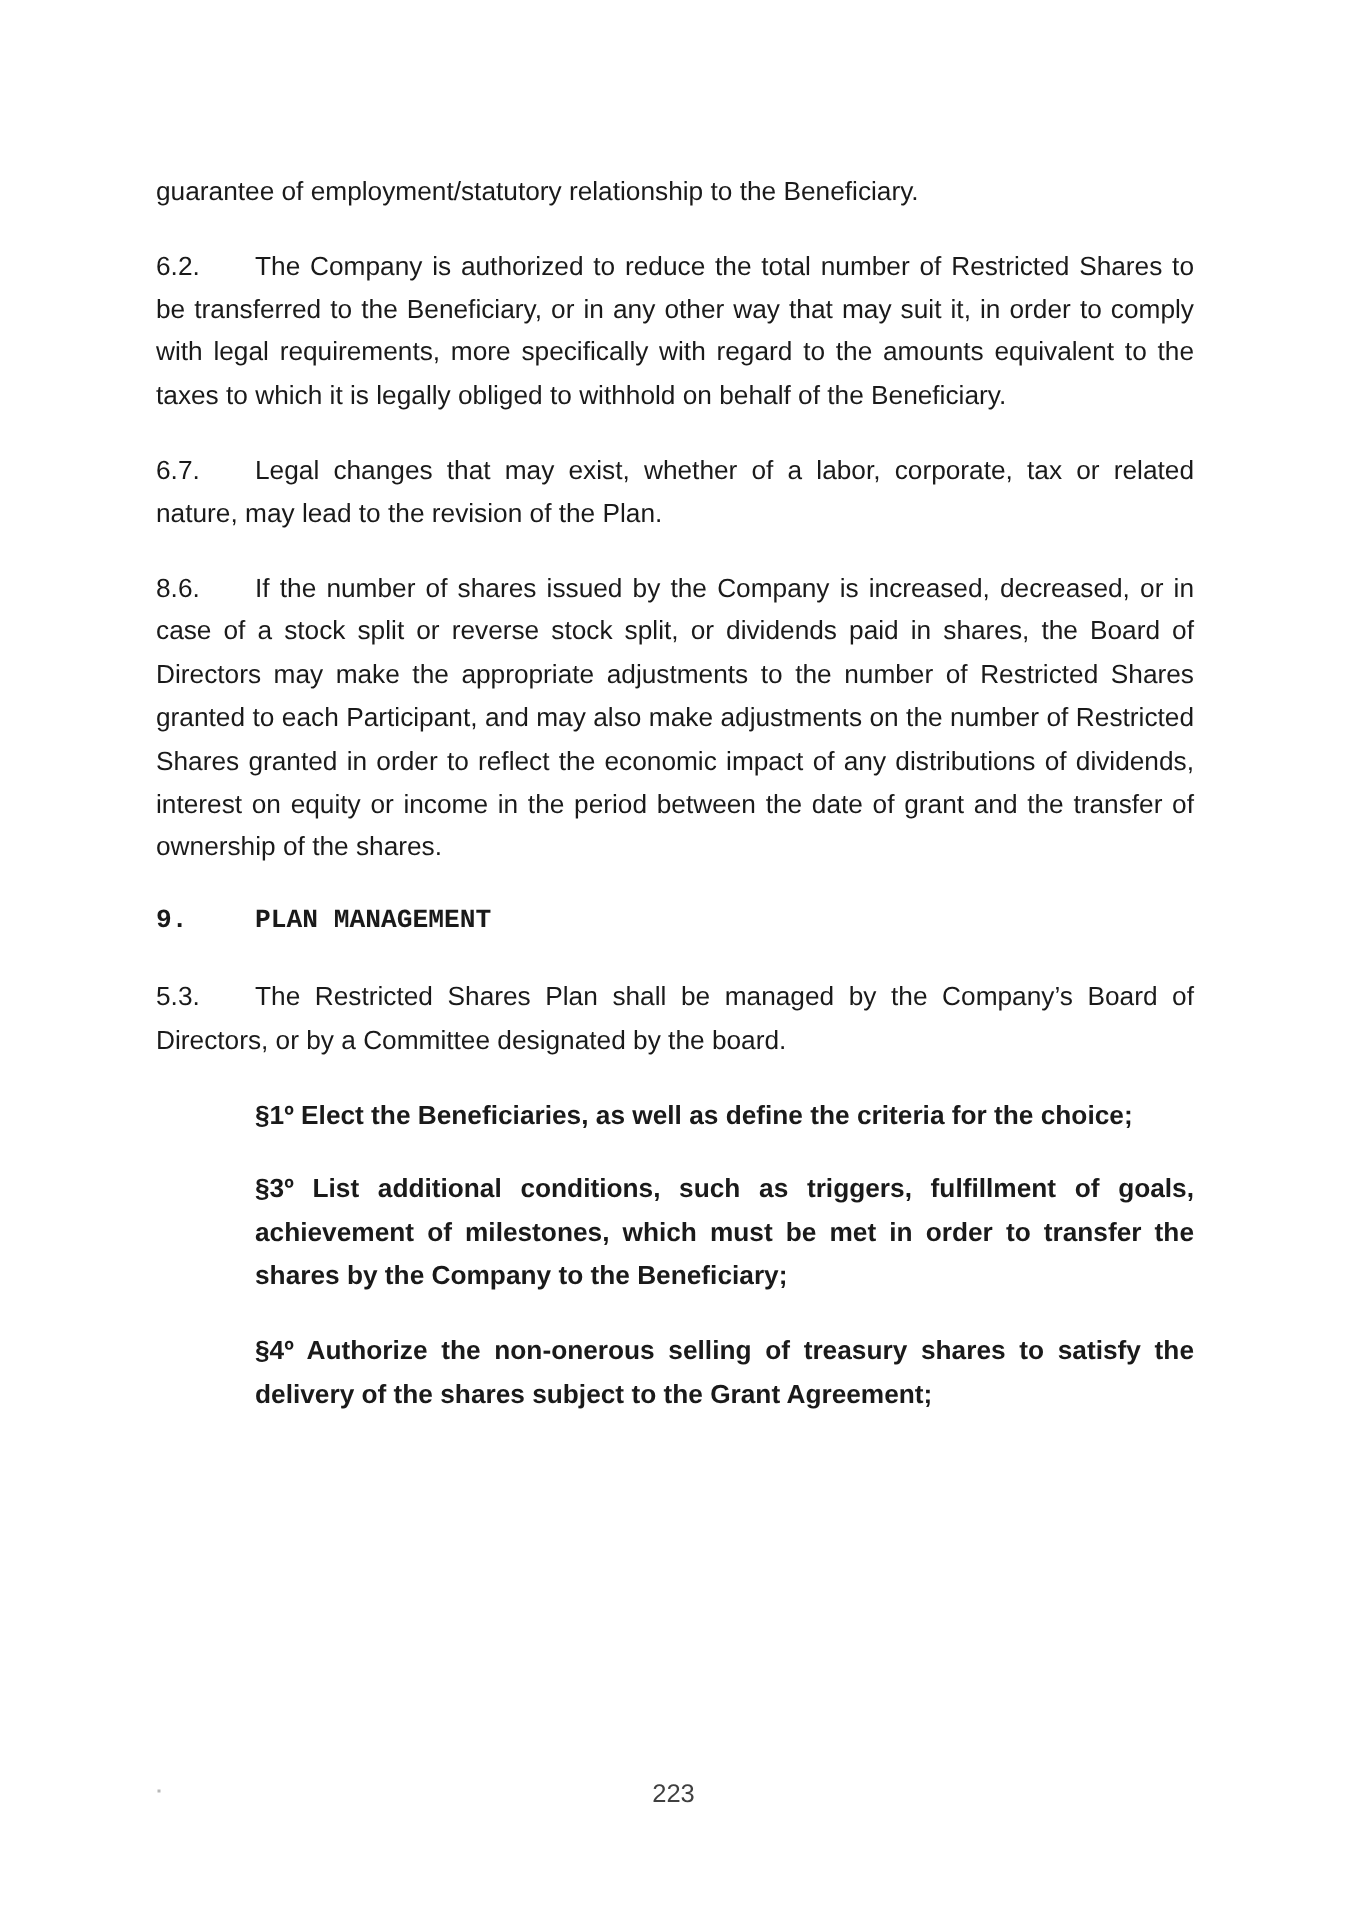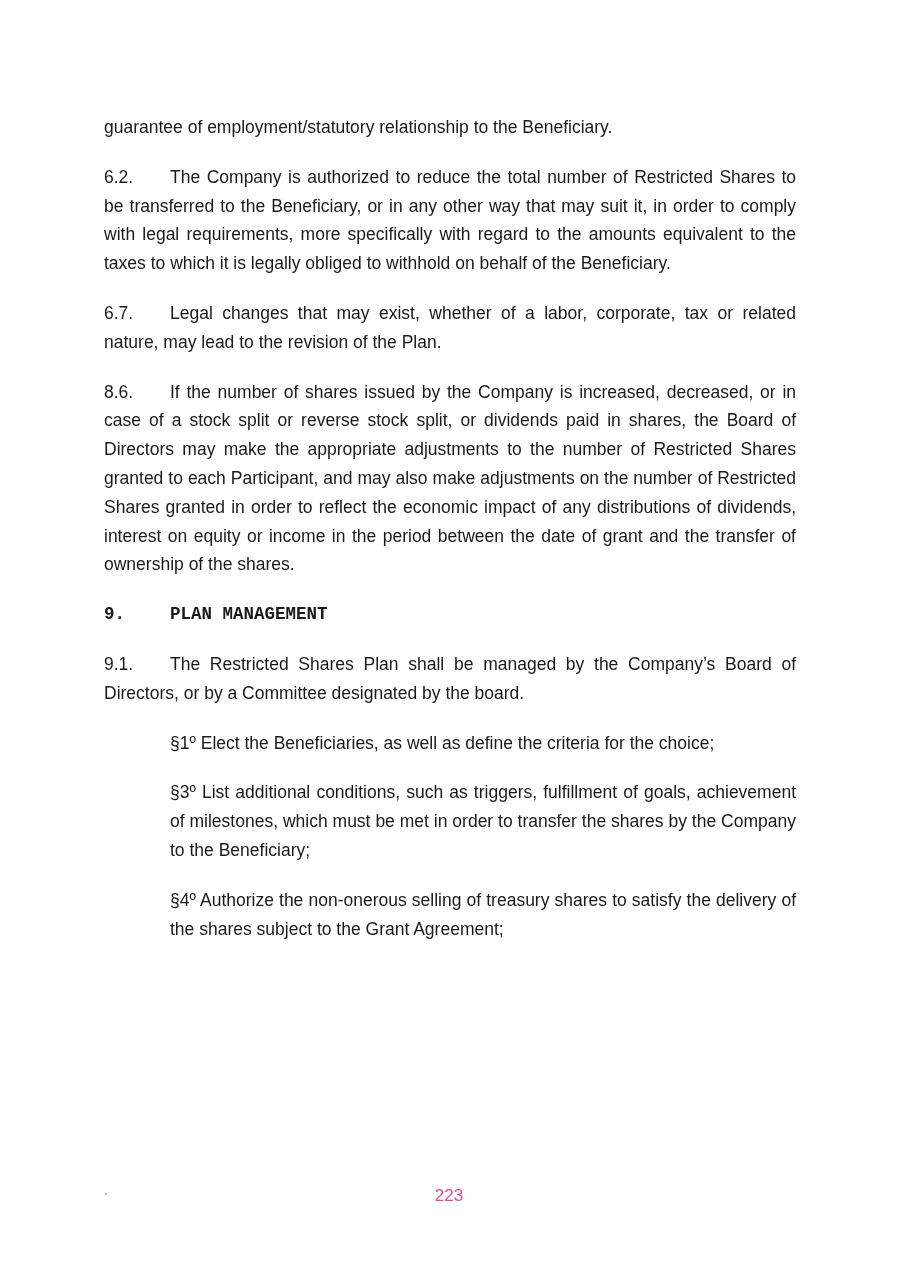--- a/index.html
+++ b/index.html
@@ -35,29 +35,30 @@
       font-weight: bold;
       margin: 0 0 21px 0;
       font-family: Liberation Mono, monospace;
     }
     .heading .num {
       width: 66px;
     }
     .sub {
       margin: 0 0 21px 66px;
       text-align: justify;
+      font-weight: bold;
     }
     .page-number {
       position: absolute;
       left: 0;
       width: 898px;
       top: 1186px;
       text-align: center;
       font-size: 17px;
-      color: #ec4899;
+      color: #404040;
     }
     .dot-mark {
       position: absolute;
       left: 105px;
       top: 1193px;
       width: 2px;
       height: 2px;
       background: #b8b8b8;
     }
   </style>
@@ -77,21 +78,21 @@
 
   <p class="para">
     <span class="num">8.6.</span><span>If the number of shares issued by the Company is increased, decreased, or in case of a stock split or reverse stock split, or dividends paid in shares, the Board of Directors may make the appropriate adjustments to the number of Restricted Shares granted to each Participant, and may also make adjustments on the number of Restricted Shares granted in order to reflect the economic impact of any distributions of dividends, interest on equity or income in the period between the date of grant and the transfer of ownership of the shares.</span>
   </p>
 
   <p class="heading">
     <span class="num">9.</span><span>PLAN MANAGEMENT</span>
   </p>
 
   <p class="para">
-    <span class="num">9.1.</span><span>The Restricted Shares Plan shall be managed by the Company’s Board of Directors, or by a Committee designated by the board.</span>
+    <span class="num">5.3.</span><span>The Restricted Shares Plan shall be managed by the Company’s Board of Directors, or by a Committee designated by the board.</span>
   </p>
 
 
   <p class="sub">§1º Elect the Beneficiaries, as well as define the criteria for the choice;</p>
   <p class="sub">§3º List additional conditions, such as triggers, fulfillment of goals, achievement of milestones, which must be met in order to transfer the shares by the Company to the Beneficiary;</p>
   <p class="sub">§4º Authorize the non-onerous selling of treasury shares to satisfy the delivery of the shares subject to the Grant Agreement;</p>
 </div>
 
 <div class="dot-mark"></div>
 <div class="page-number">223</div>

